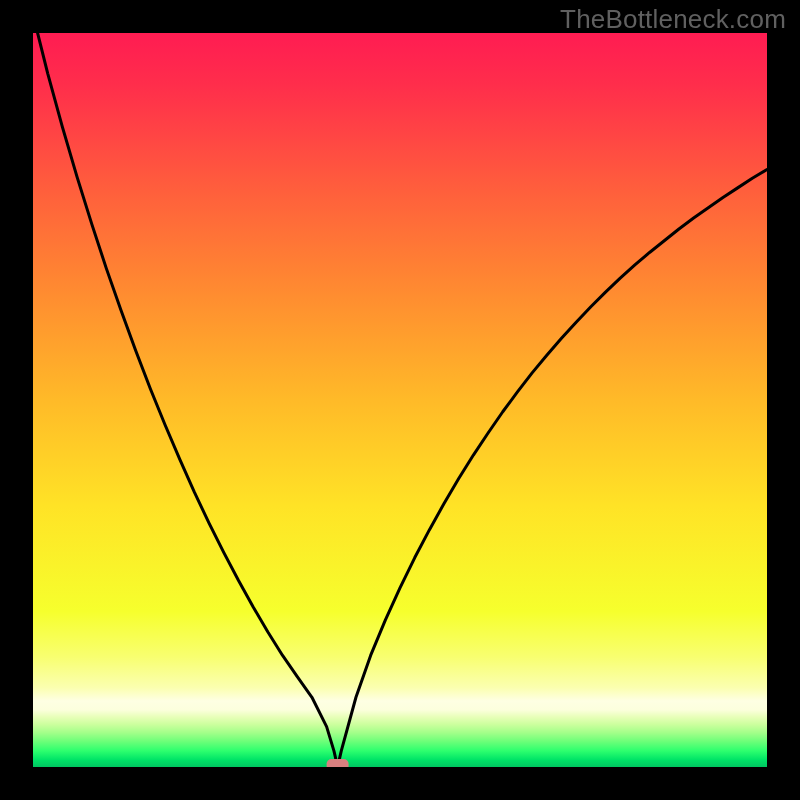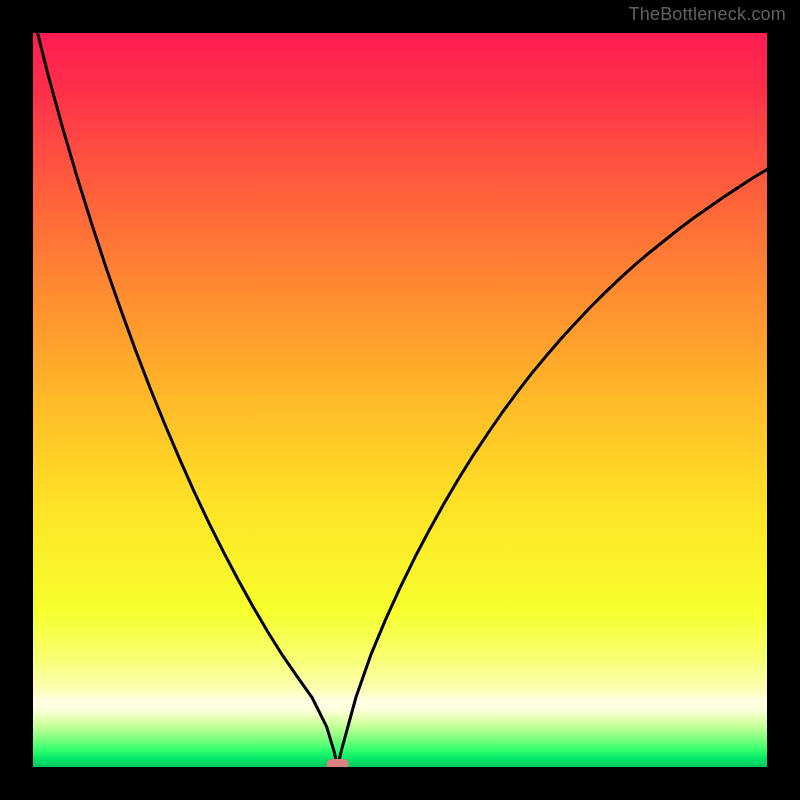--- a/index.html
+++ b/index.html
@@ -23,21 +23,21 @@
     top: 33px;
     width: 734px;
     height: 734px;
     overflow: hidden;
   }
   .watermark {
     position: absolute;
     top: 4px;
     right: 14px;
     color: #606060;
-    font-size: 18px;
+    font-size: 26px;
     font-weight: 500;
     letter-spacing: 0.2px;
     z-index: 10;
   }
   svg { display: block; }
 </style>
 </head>
 <body>
 
 <div class="frame">

